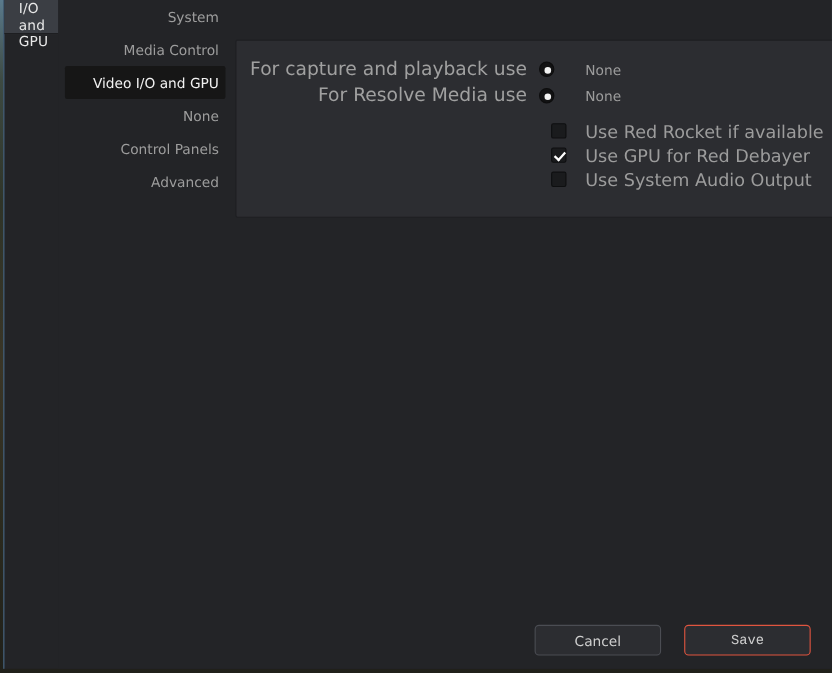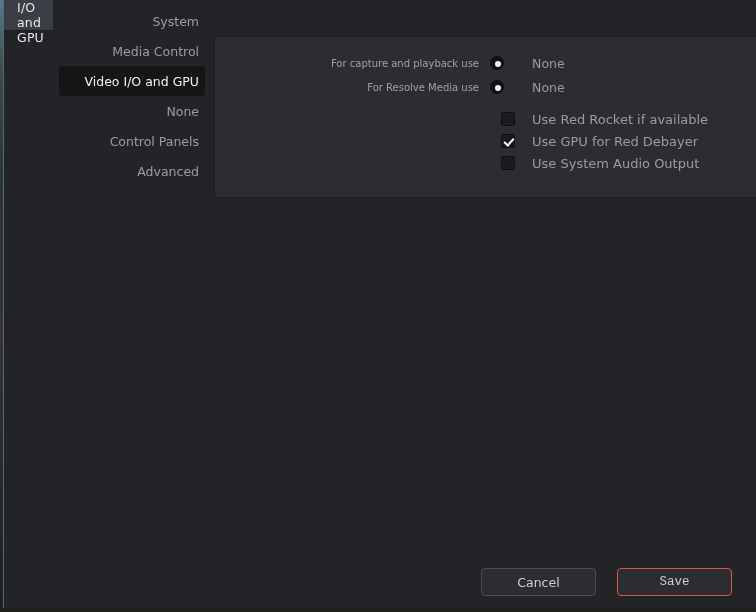--- a/index.html
+++ b/index.html
@@ -33,21 +33,21 @@
   #titlebar .title {
     color:#e8e8e8; font-size:12.5px; letter-spacing:.2px;
   }
   
   #body {
     flex:1 1 auto; position:relative;
     background:#232427;
   }
   
   #sidebar {
-    position:absolute; left:0; top:6px; width:158px;
+    position:absolute; left:0; top:0; width:158px;
   }
   .nav-item {
     height:30px; margin:0 6px 0 6px;
     display:flex; align-items:center; justify-content:flex-end;
     padding-right:6px;
     color:#9d9d9d; font-size:12.5px;
     border-radius:2px;
     cursor:default;
   }
   .nav-item.selected {
@@ -62,21 +62,21 @@
     border:1px solid #1e1f22;
     border-radius:2px;
   }
   .radio-rows { padding-top:14px; }
   .radio-row {
     display:flex; align-items:center;
     height:24px;
   }
   .radio-row .rlabel {
     width:275px; text-align:right;
-    color:#a0a0a0; font-size:10px;
+    color:#a0a0a0; font-size:17px;
     padding-right:11px;
   }
   .radio {
     width:14px; height:14px; border-radius:50%;
     background:#121213;
     border:1px solid #0d0d0e;
     position:relative;
     flex:0 0 14px;
   }
   .radio.on::after {
@@ -102,29 +102,29 @@
   }
   .checkbox.on::after {
     content:"";
     position:absolute; left:4px; top:1px;
     width:4px; height:8px;
     border:solid #ffffff;
     border-width:0 2px 2px 0;
     transform:rotate(42deg);
   }
   .check-row .clabel {
-    color:#9c9c9c; font-size:13px;
+    color:#9c9c9c; font-size:16px;
     padding-left:17px;
   }
   
   #footer {
     position:absolute; left:0; right:0; bottom:0;
     height:52px;
     display:flex; align-items:center; justify-content:flex-end;
-    padding-right:24px; gap:21px;
+    padding-right:19px; gap:21px;
   }
   .btn {
     width:115px; height:28px;
     background:#2c2d31;
     border:1px solid #4b4d53;
     border-radius:4px;
     color:#cfcfcf; font-size:12.5px;
     font-family:"DejaVu Sans", sans-serif;
     cursor:default;
   }

